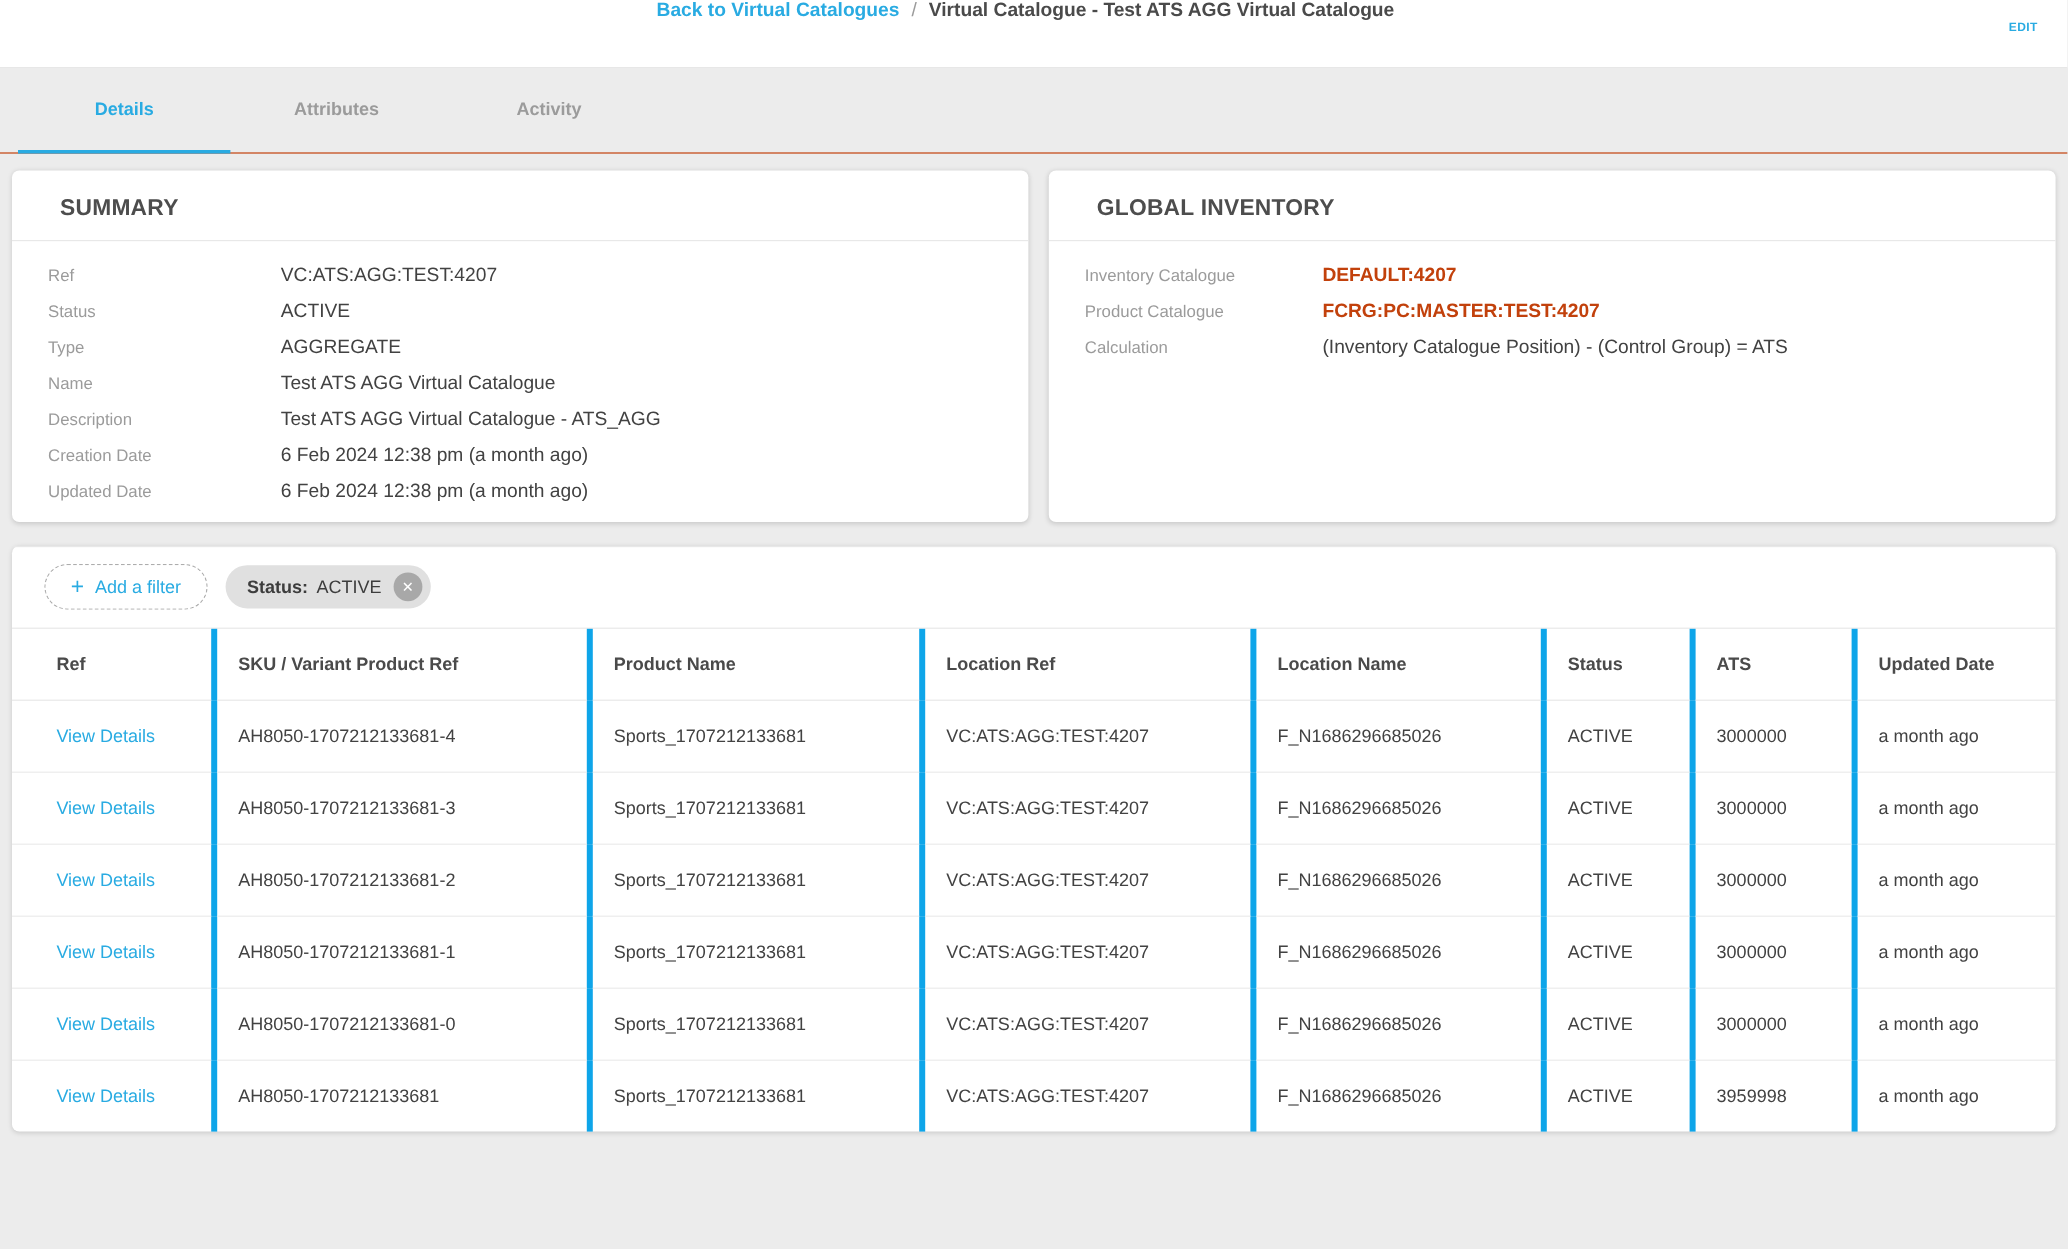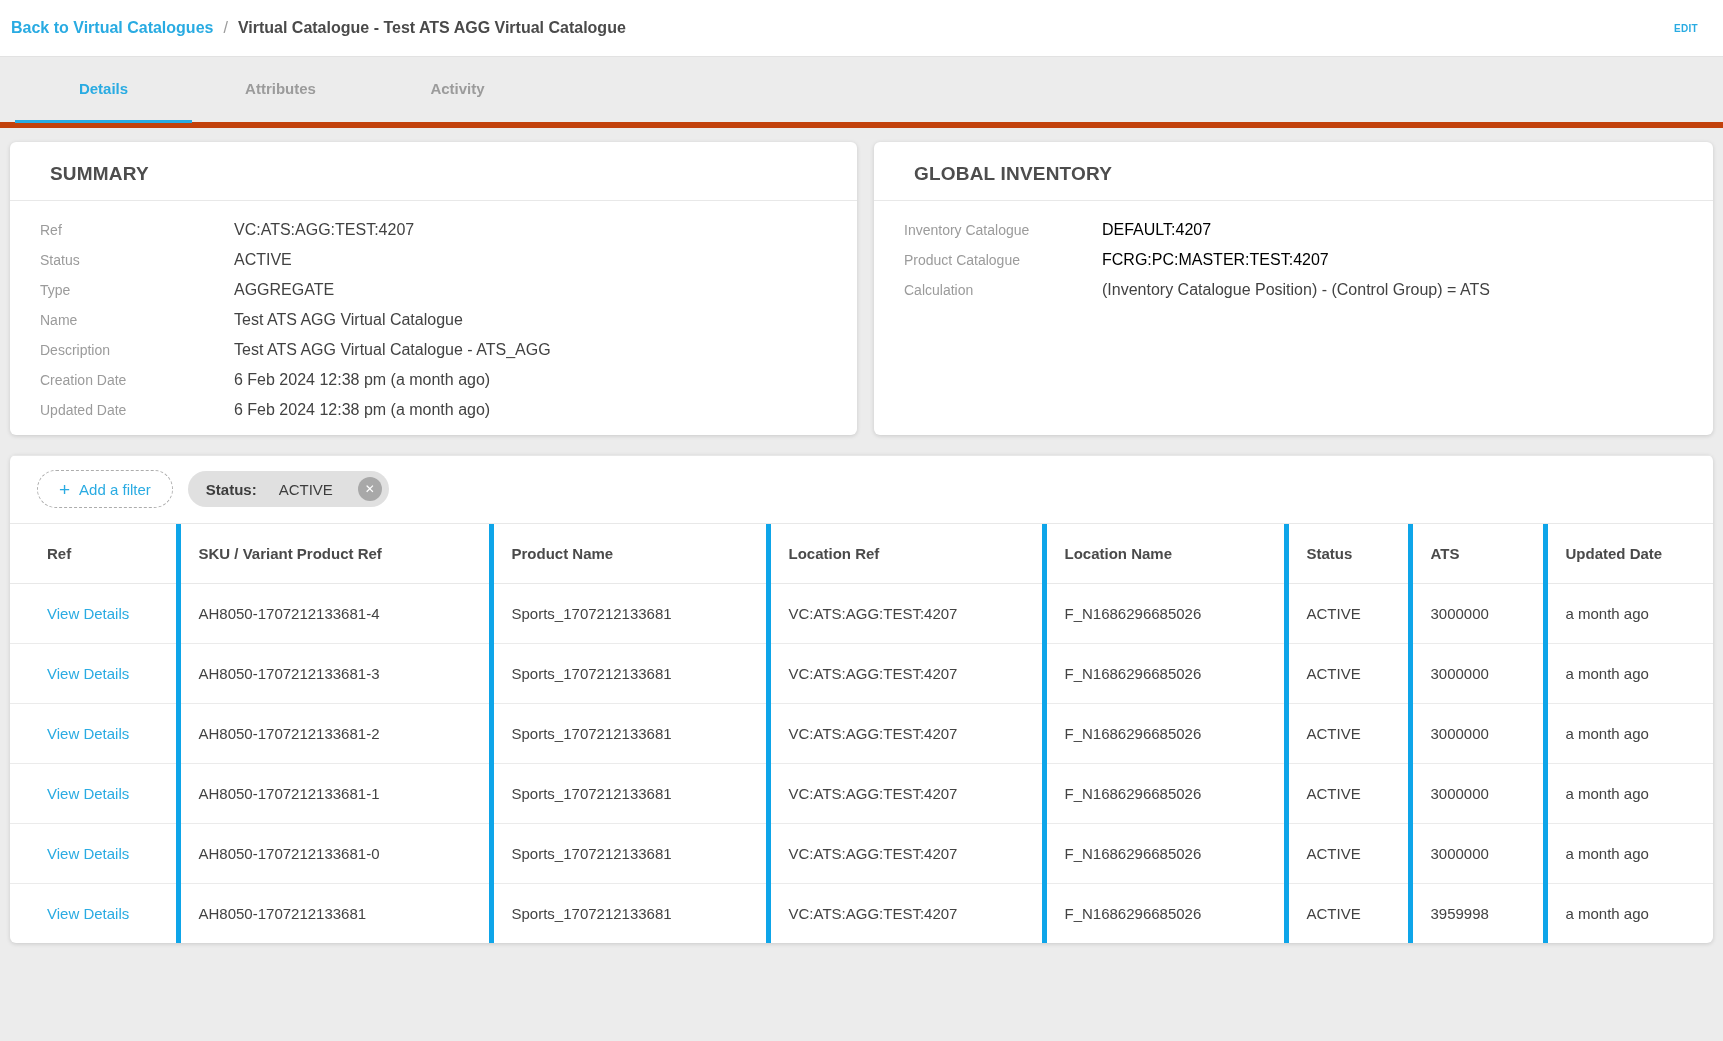--- a/index.html
+++ b/index.html
@@ -14,20 +14,21 @@
   .link { color: #29abe2; cursor: pointer; }
 
   
   .topbar {
     height: 57px;
     background: #ffffff;
     border-bottom: 1px solid #e2e2e2;
     display: flex;
     align-items: center;
     padding: 0 25px 0 11px;
+    flex-direction: column;
   }
   .breadcrumb { display: flex; align-items: center; font-size: 16px; font-weight: bold; }
   .breadcrumb .back-link { color: #29abe2; }
   .breadcrumb .sep { color: #9b9b9b; margin: 0 10px; font-weight: normal; }
   .breadcrumb .current { color: #4a4a4a; }
   .edit-btn {
     margin-left: auto;
     color: #29abe2;
     font-weight: bold;
     font-size: 10px;
@@ -35,21 +36,21 @@
     background: none; border: none; cursor: pointer;
     font-family: "Liberation Sans", sans-serif;
   }
 
   
   .tabbar {
     height: 71px;
     display: flex;
     align-items: stretch;
     padding-left: 15px;
-    border-bottom: 6px solid #c2410c;
+    border-bottom: 1px solid #c2410c;
   }
   .tab {
     width: 177px;
     display: flex;
     align-items: center;
     justify-content: center;
     font-size: 15px;
     font-weight: bold;
     color: #9b9b9b;
     cursor: pointer;
@@ -76,21 +77,21 @@
   .card-divider { border-bottom: 1px solid #e8e8e8; }
 
   .summary-card { flex: 0 0 847px; height: 293px; }
   .global-card  { flex: 1; height: 293px; }
 
   .fields { padding: 20px 24px 0 30px; }
   .field-row { display: flex; align-items: baseline; margin-bottom: 12px; }
   .field-label { width: 194px; flex: 0 0 194px; font-size: 14px; color: #9b9b9b; }
   .global-card .field-label { width: 198px; flex: 0 0 198px; }
   .field-value { font-size: 16px; color: #424242; }
-  .field-value.link { color: #000000; }
+  .field-value.link { color: #c2410c; font-weight: bold; }
 
   
   .positions-card { margin-top: 20px; }
   .filterbar {
     display: flex;
     align-items: center;
     gap: 15px;
     padding: 14px 24px 15px 27px;
     border-bottom: 1px solid #e8e8e8;
   }
@@ -105,21 +106,21 @@
     background: #ffffff;
     color: #29abe2;
     font-size: 15px;
     cursor: pointer;
     font-family: "Liberation Sans", sans-serif;
   }
   .add-filter .plus { font-size: 19px; line-height: 1; font-weight: normal; }
   .chip {
     display: flex;
     align-items: center;
-    gap: 22px;
+    gap: 7px;
     height: 36px;
     padding: 0 7px 0 18px;
     background: #e0e0e0;
     border-radius: 18px;
     font-size: 15px;
     color: #3d3d3d;
     text-align: right;
   }
   .chip .chip-label { font-weight: bold; }
   .chip .chip-close {

